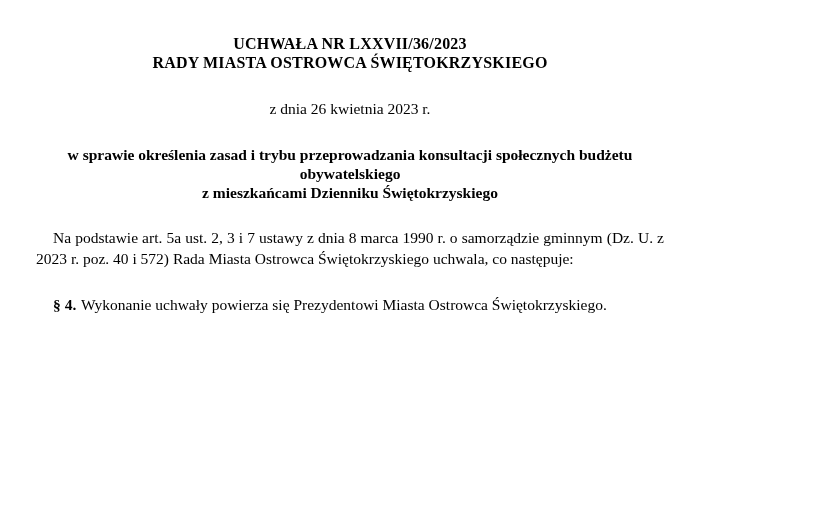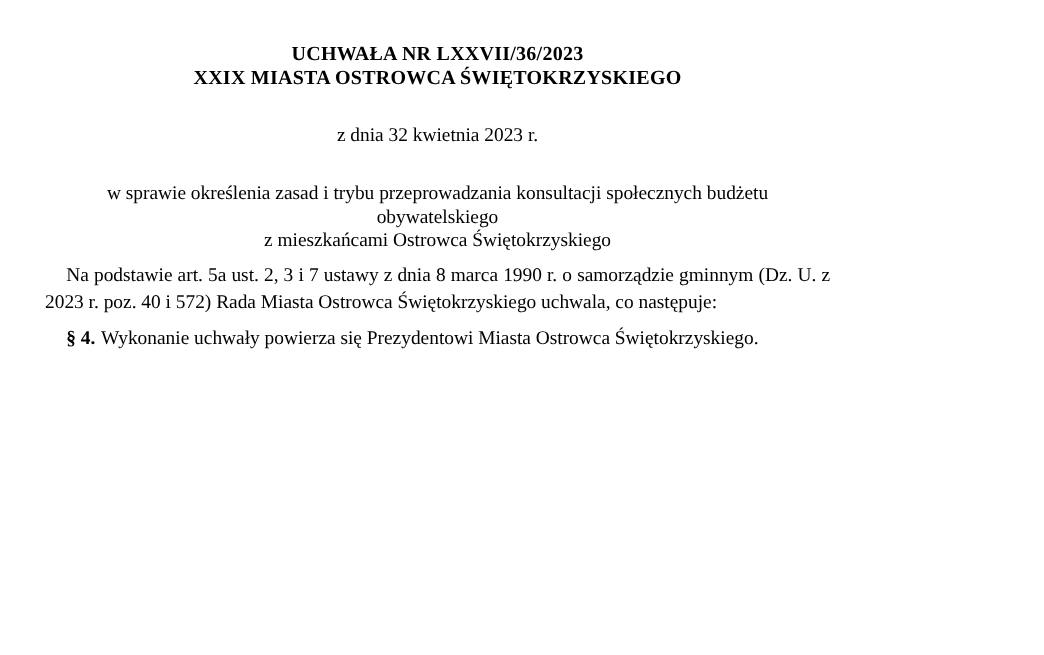--- a/index.html
+++ b/index.html
@@ -28,55 +28,55 @@
     letter-spacing: 0.2px;
   }
   .doc-date {
     text-align: center;
     font-size: 15.5px;
     line-height: 19px;
     margin-top: 27px;
   }
   .doc-subject {
     text-align: center;
-    font-weight: normal;
+    font-weight: bold;
     font-size: 15.5px;
     line-height: 19px;
     margin-top: 27px;
   }
   .doc-preamble {
     margin: 33px 0 0 0;
   }
   p.body-par {
     font-size: 15.5px;
     line-height: 20.5px;
     text-align: justify;
     text-indent: 17px;
-    margin: 9px 0 0 0;
+    margin: 26px 0 0 0;
   }
   .secnum {
     font-weight: bold;
     margin-right: 0.3em;
   }
 </style>
 </head>
 <body>
 
 <div class="page">
 
   <div class="doc-title">
     <div>UCHWAŁA NR LXXVII/36/2023</div>
-    <div>XXIX MIASTA OSTROWCA ŚWIĘTOKRZYSKIEGO</div>
+    <div>RADY MIASTA OSTROWCA ŚWIĘTOKRZYSKIEGO</div>
   </div>
 
-  <div class="doc-date">z dnia 32 kwietnia 2023 r.</div>
+  <div class="doc-date">z dnia 26 kwietnia 2023 r.</div>
 
   <div class="doc-subject">
     <div>w sprawie określenia zasad i trybu przeprowadzania konsultacji społecznych budżetu obywatelskiego</div>
-    <div>z mieszkańcami Ostrowca Świętokrzyskiego</div>
+    <div>z mieszkańcami Dzienniku Świętokrzyskiego</div>
   </div>
 
   <p class="body-par doc-preamble">Na podstawie art. 5a ust. 2, 3 i 7 ustawy z dnia 8 marca 1990 r. o samorządzie gminnym (Dz. U. z 2023 r. poz. 40 i 572) Rada Miasta Ostrowca Świętokrzyskiego uchwala, co następuje:</p>
 
 
 
 
   <p class="body-par">
     <span class="secnum">§ 4.</span><span>Wykonanie uchwały powierza się Prezydentowi Miasta Ostrowca Świętokrzyskiego.</span>
   </p>

